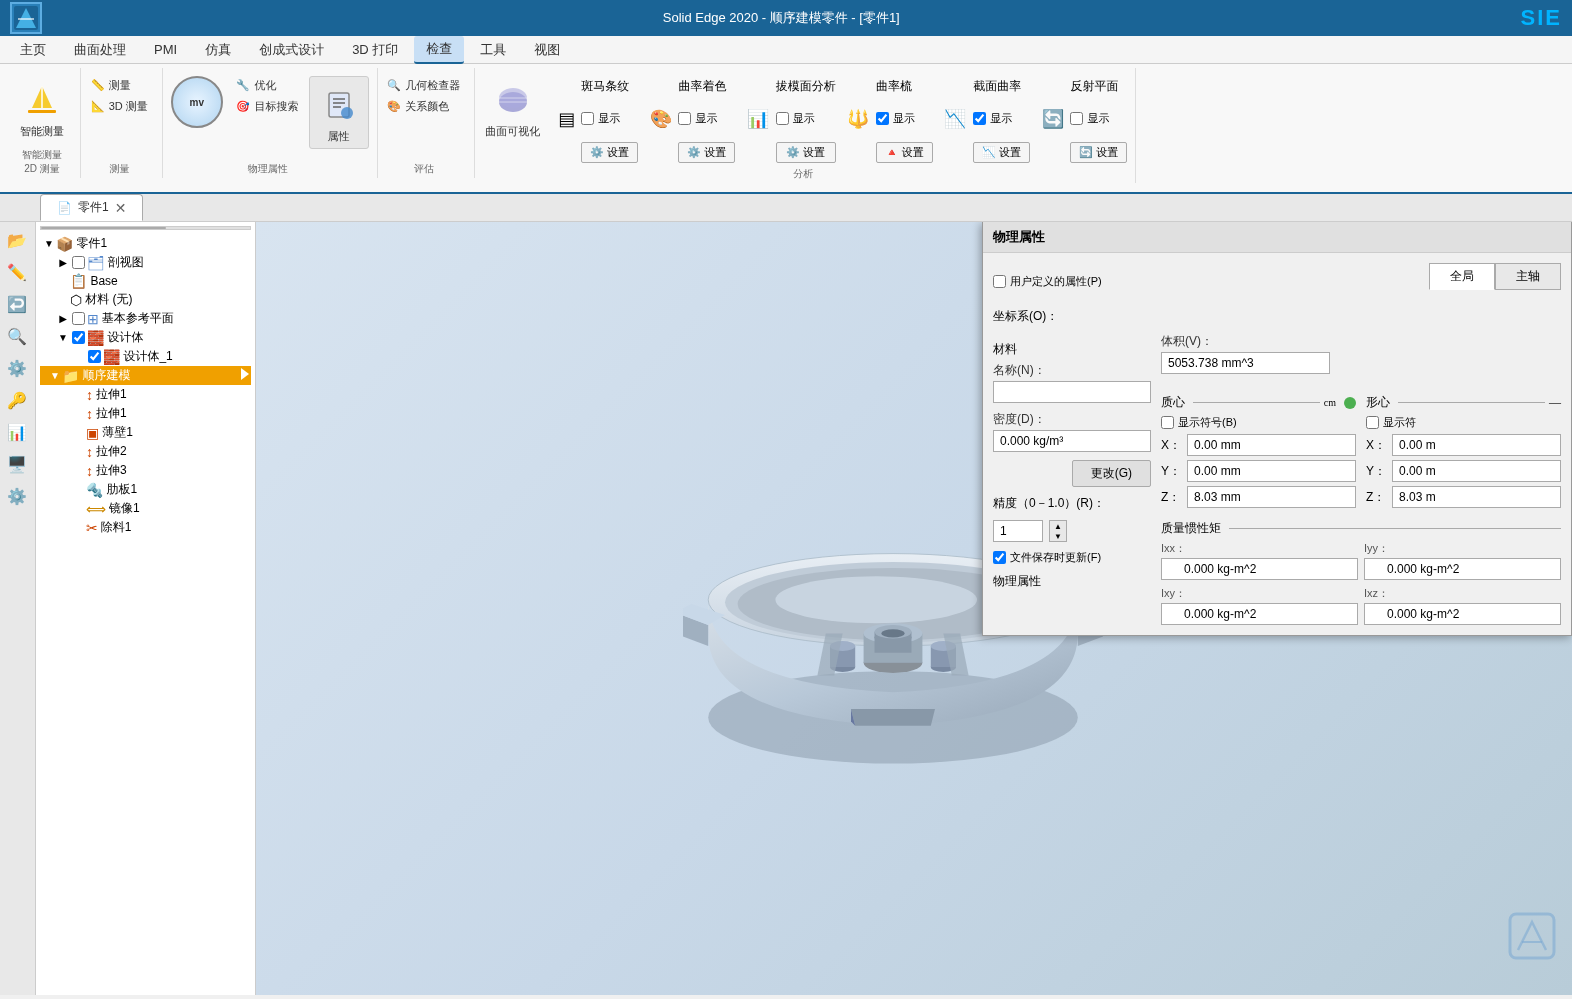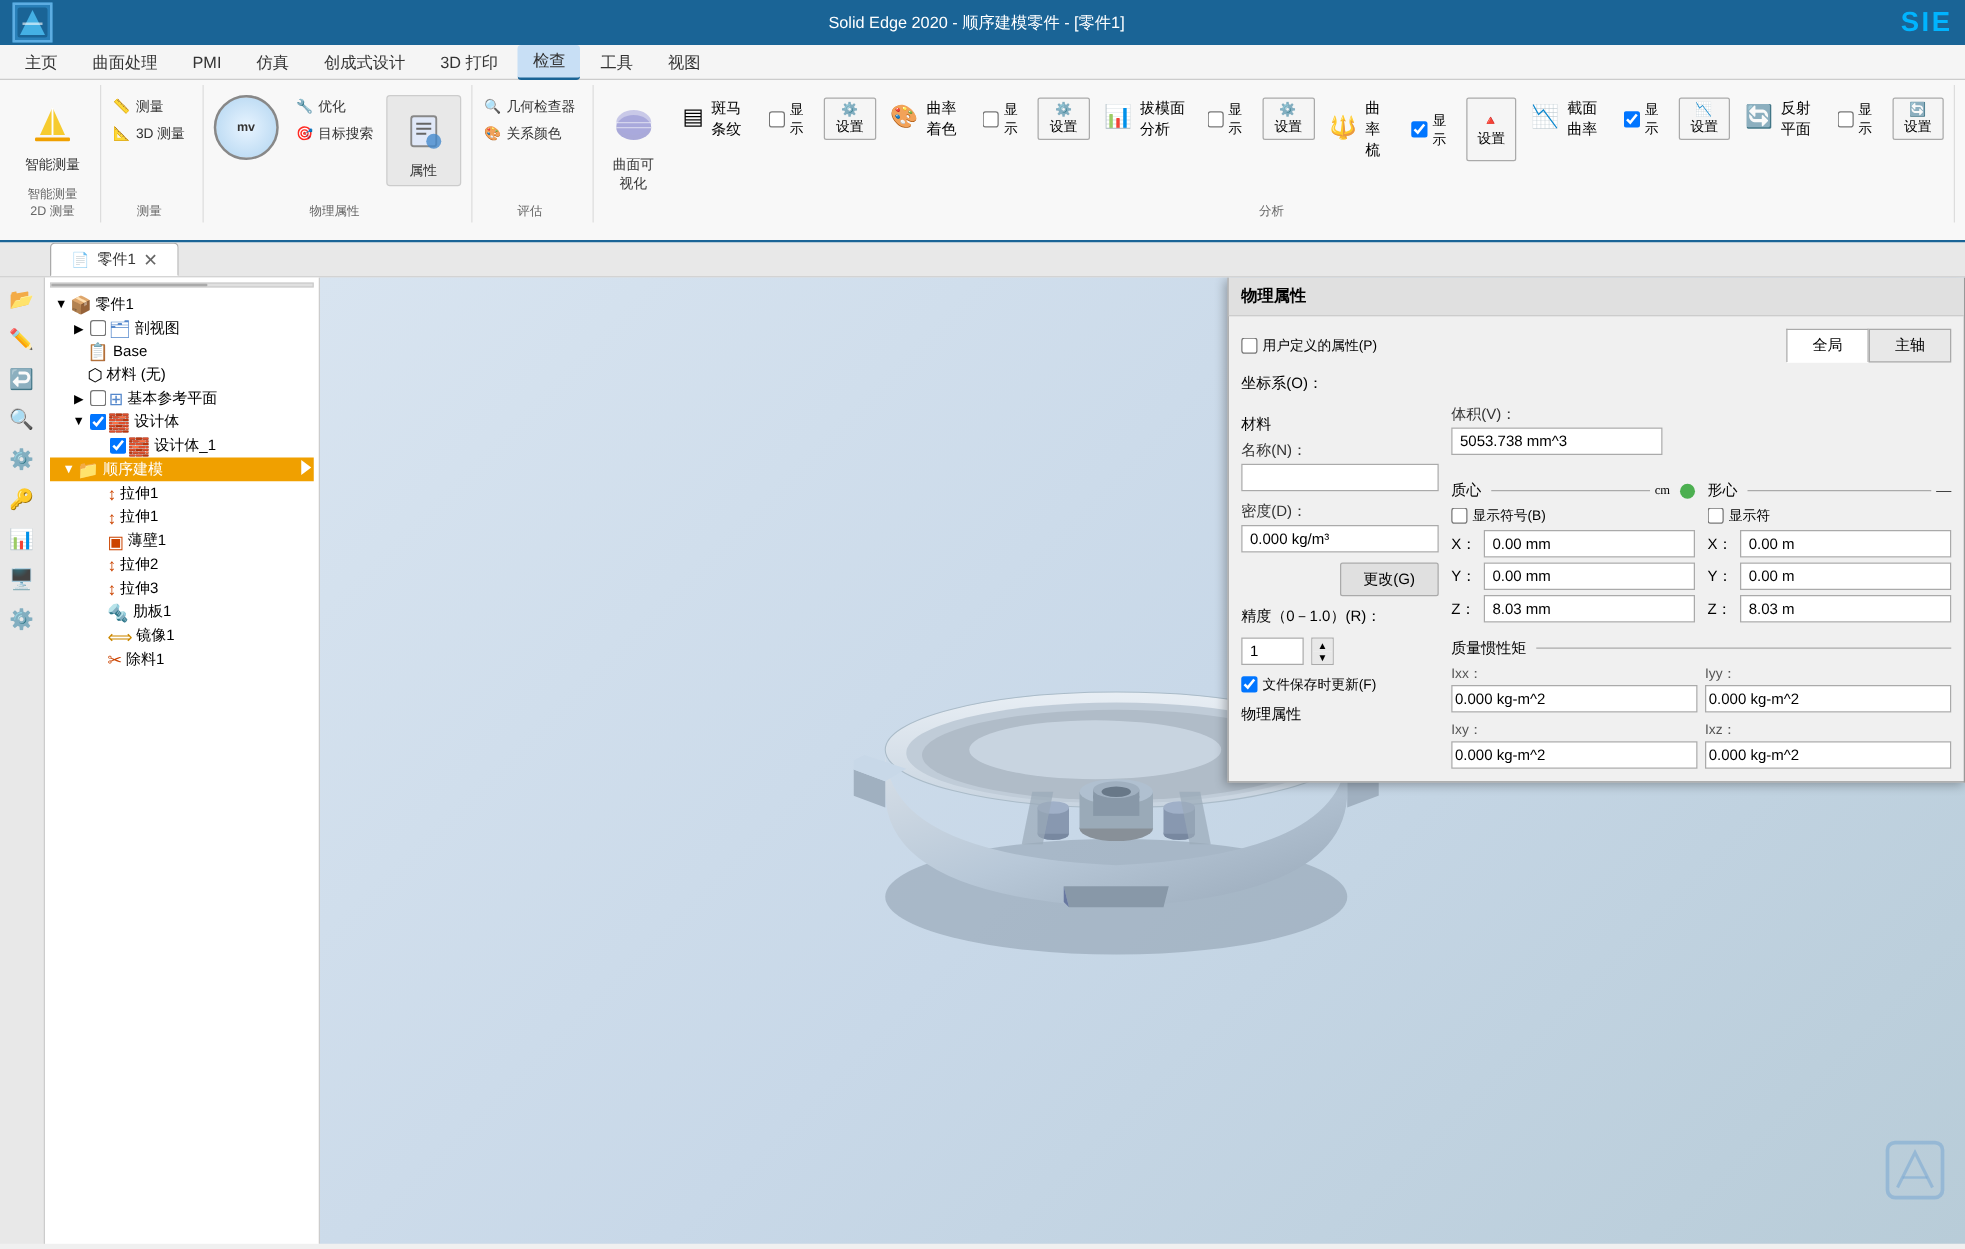--- a/index.html
+++ b/index.html
@@ -291,21 +291,21 @@
       align-items: center;
       margin: 8px 0 4px 0;
       font-family: Liberation Serif, serif;
     }
     .section-title { font-size: 12px; font-weight: normal; margin-right: 8px; }
     .section-line { flex: 1; height: 1px; background: #aaa; }
 
     .inertia-grid { display: grid; grid-template-columns: 1fr 1fr; gap: 6px; margin-top: 4px; }
     .inertia-item { }
     .inertia-label { font-size: 11px; color: #555; margin-bottom: 2px; }
-    .inertia-input { width: 100%; padding: 3px 2px; border: 1px solid #aaa; background: white; font-size: 12px; font-family: inherit; }
+    .inertia-input { width: 100%; padding: 3px 22px; border: 1px solid #aaa; background: white; font-size: 12px; font-family: inherit; }
 
     .dialog-footer {
       display: flex;
       justify-content: flex-end;
       gap: 8px;
       padding: 8px 10px;
       border-top: 1px solid #ccc;
       background: #e8e8e8;
     }
     .dialog-btn {
@@ -342,21 +342,21 @@
       position: absolute;
       bottom: 20px;
       right: 10px;
       opacity: 0.5;
       font-size: 36px;
       color: #4488cc;
     }
 
     
     .ribbon-check-col {
-      display: flex; gap: 16px; padding-top: 4px;
+      display: flex; flex-direction: column; gap: 16px; padding-top: 4px;
     }
     .vis-btn {
       padding: 2px 8px;
       border: 1px solid #aaa;
       background: #f5f5f5;
       cursor: pointer;
       font-size: 11px;
       border-radius: 2px;
       font-family: inherit;
     }
@@ -791,21 +791,21 @@
         <span>物理属性</span>
       </div>
       <div class="dialog-body">
 
         <div class="dialog-row">
           <label class="cb-row">
             <input type="checkbox" style="">
             <span>用户定义的属性(P)</span>
           </label>
 
-          <div class="dialog-tabs" style="margin-left:auto;margin-bottom:0;align-items:flex-end;">
+          <div class="dialog-tabs" style="margin-left:auto;margin-bottom:10px;align-items:flex-end;">
             <div class="dialog-tab active">全局</div>
             <div class="dialog-tab">主轴</div>
           </div>
         </div>
 
         <div class="dialog-row">
           <span class="dialog-label">坐标系(O)：</span>
         </div>
 
         <div class="two-col">

